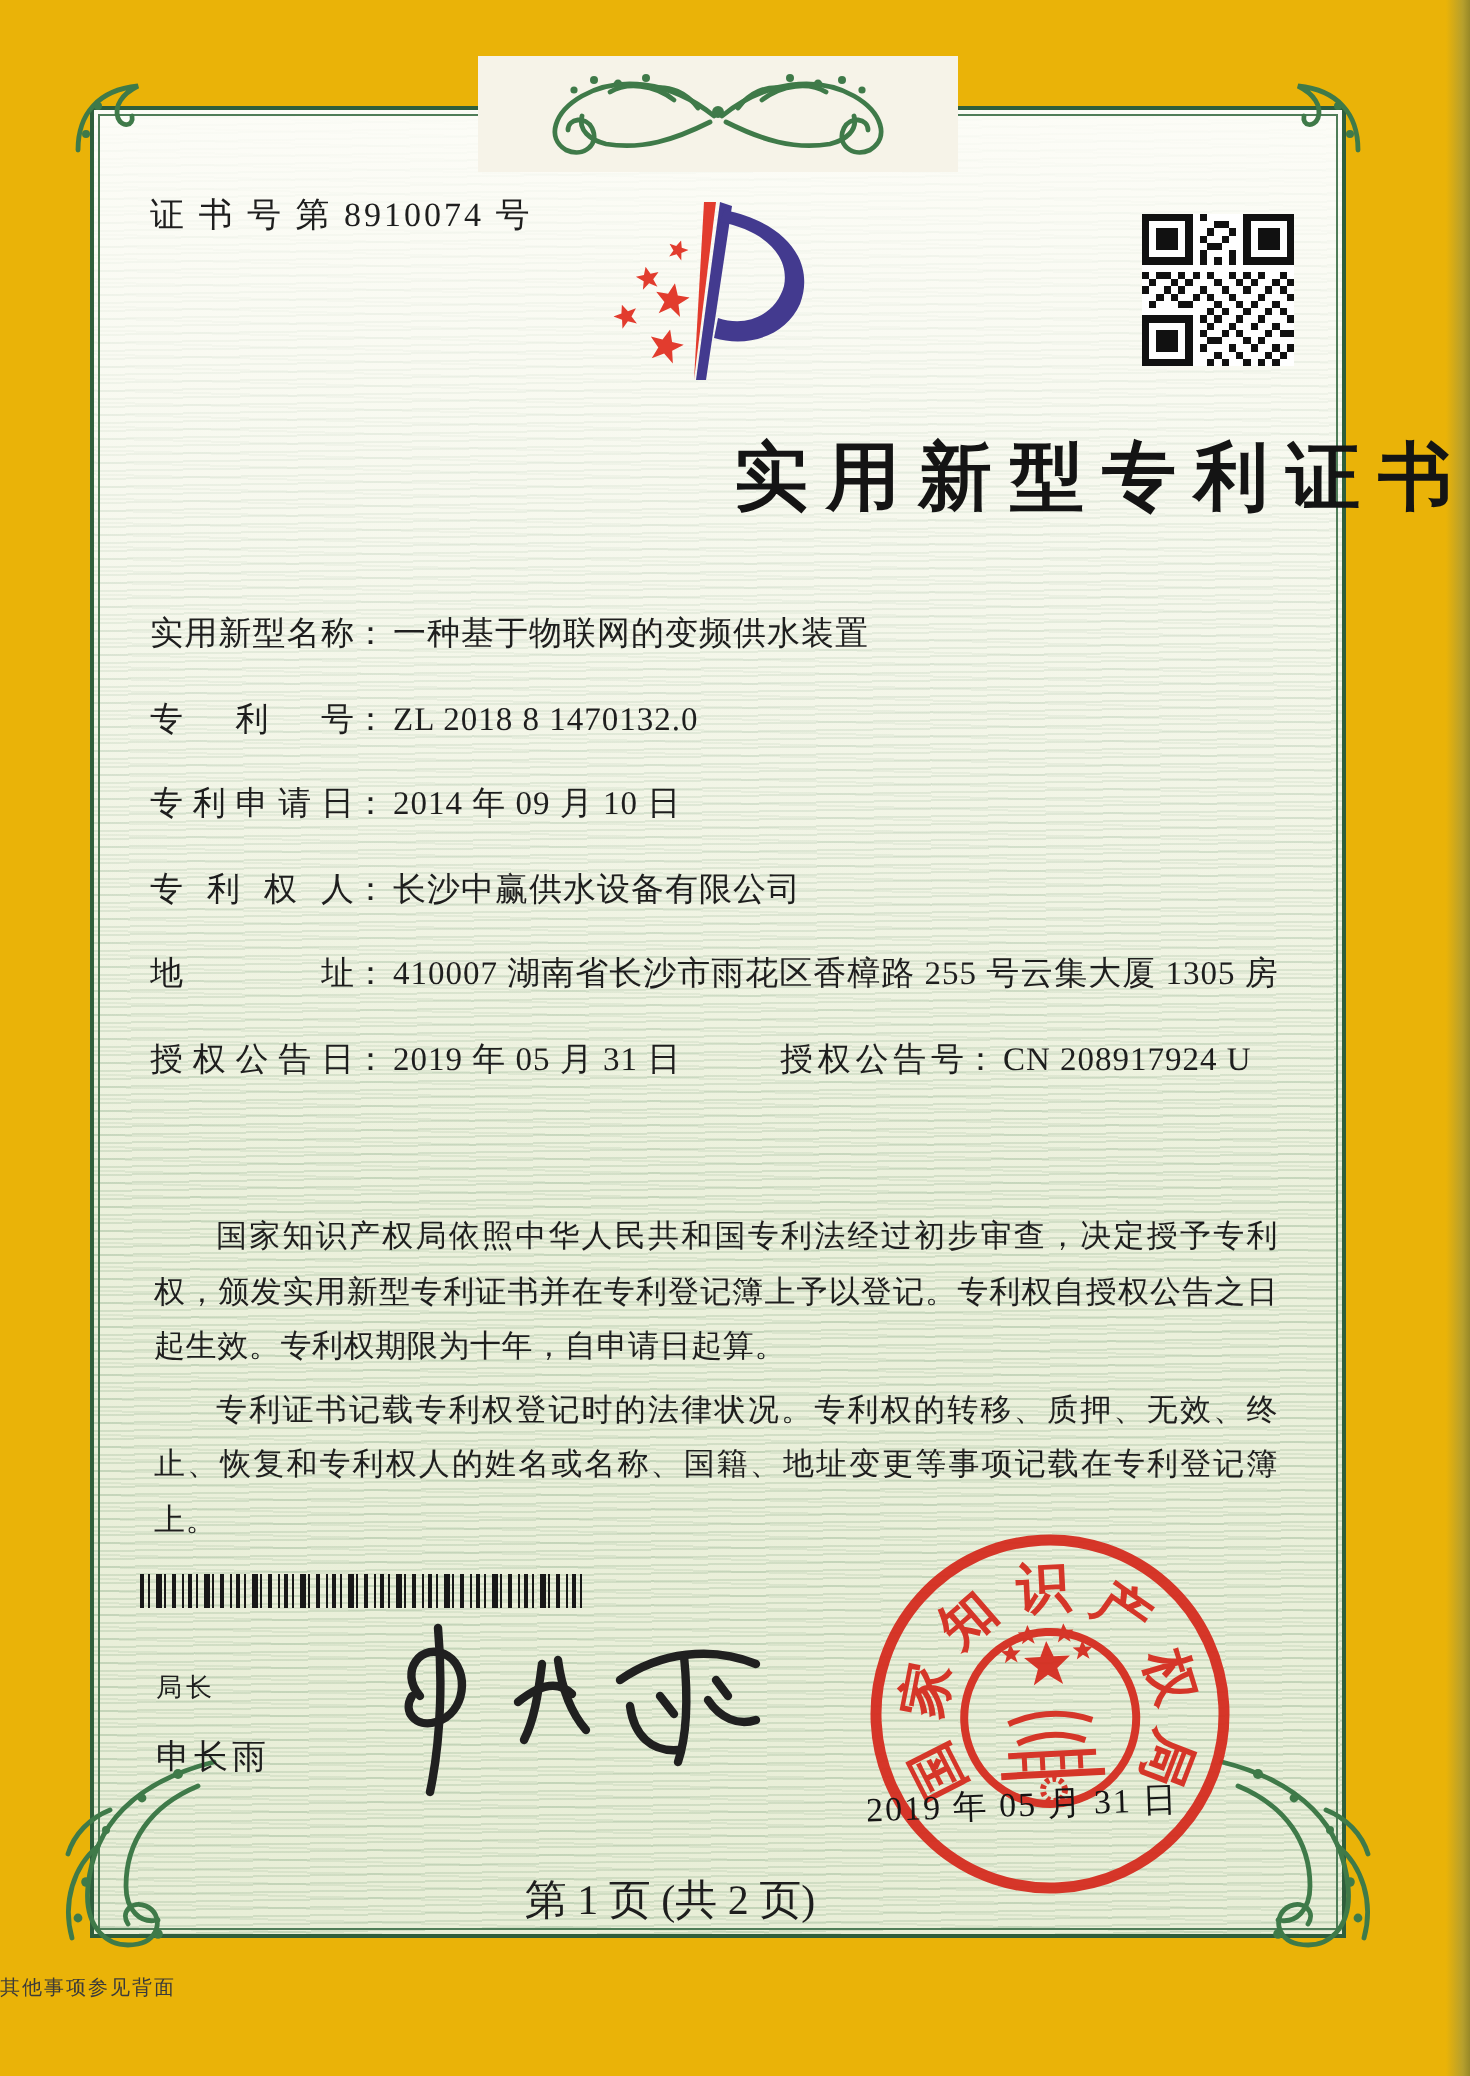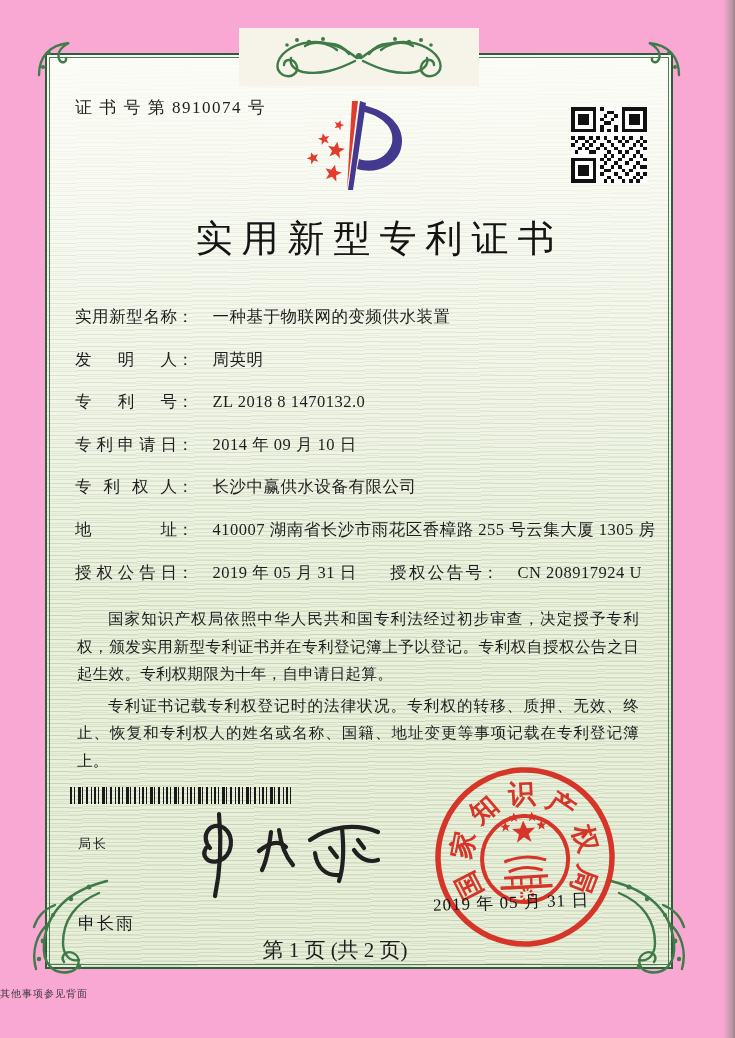--- a/index.html
+++ b/index.html
@@ -1,18 +1,18 @@
 <!DOCTYPE html>
 <html><head>
 <meta charset="utf-8">
 <style>
   html,body{margin:0;padding:0;background:#d9d6c8;}
   .page{
     position:relative; width:735px; height:1038px; margin:0 auto;
-    background:#f9a8d4; overflow:hidden;
+    background:#eab308; overflow:hidden;
     font-family:"Liberation Serif","DejaVu Serif",serif; color:#1e1e1e;
   }
   .page::after{
     content:""; position:absolute; top:0; right:0; width:12px; height:100%;
     background:linear-gradient(90deg, rgba(110,135,105,0), rgba(104,130,100,.40) 70%, rgba(70,95,70,.5));
     pointer-events:none;
   }
   
   .frame{
     position:absolute; left:45px; top:53px; width:624px; height:912px;
@@ -32,45 +32,45 @@
   .f-bl{left:-28px; bottom:-20px; width:96px; height:116px;}
   .f-br{right:-28px; bottom:-20px; width:96px; height:116px; transform:scaleX(-1);}
   .f-tl{left:-14px; top:-18px; width:42px; height:42px;}
   .f-tr{right:-14px; top:-18px; width:42px; height:42px; transform:scaleX(-1);}
   .orn{stroke:#3f7a49; fill:none; stroke-width:2.4; stroke-linecap:round;}
   .orn-dot{fill:#3f7a49; stroke:none;}
   
   .cert-no{position:absolute; left:75px; top:96px; font-size:17px; letter-spacing:1.5px;}
   .logo{position:absolute; left:295px; top:97px; width:116px; height:100px;}
   .qr{position:absolute; left:571px; top:107px; width:76px; height:76px;}
-  .title{position:absolute; left:0; right:0; top:214px; text-align:center;
-         font-size:37px; font-weight:normal; letter-spacing:9px; color:#141414;padding-left:24px;}
+  .title{position:absolute; left:0; right:0; top:214px; text-align:right;
+         font-size:37px; font-weight:bold; letter-spacing:9px; color:#141414;padding-left:24px;}
   
   .fields{position:absolute; left:75px; top:306px; width:575px;}
   .frow{position:relative; height:42.6px; font-size:16.5px; white-space:nowrap;}
   .flabel{display:inline-block; width:102px; text-align:justify; text-align-last:justify; vertical-align:top;}
   .colon{display:inline-block;}
-  .fvalue{margin-left:19px; letter-spacing:.5px;}
+  .fvalue{margin-left:3px; letter-spacing:.5px;}
   .grant{position:absolute; left:315px; top:0; white-space:nowrap;}
   .grant .flabel{width:92px;}
   
   .paras{position:absolute; left:73px; top:601px; width:570px;}
   .paras p{margin:4px; font-size:15.5px; line-height:27.5px; text-indent:2em;
            text-align:justify; letter-spacing:.3px;}
   
   .barcode{position:absolute; left:70px; top:787px; width:223px; height:17px;
     background:repeating-linear-gradient(90deg,
       #181818 0 2px, transparent 2px 4px,
       #181818 4px 5px, transparent 5px 8px,
       #181818 8px 11px, transparent 11px 12px,
       #181818 12px 13px, transparent 13px 16px,
       #181818 16px 18px, transparent 18px 21px,
       #181818 21px 22px, transparent 22px 24px);}
   .signer-title{position:absolute; left:78px; top:835px; font-size:13px; letter-spacing:2px;}
-  .signer-name{position:absolute; left:78px; top:912px; font-size:17px; letter-spacing:2px;}
+  .signer-name{position:absolute; left:78px; top:867px; font-size:17px; letter-spacing:2px;}
   .signature{position:absolute; left:182px; top:808px; width:215px; height:95px;}
   .sig{stroke:#202020; fill:none; stroke-width:4.2; stroke-linecap:round; stroke-linejoin:round;}
   .seal{position:absolute; left:430px; top:762px; width:190px; height:190px; opacity:.93;}
   .seal-red{stroke:#d5291c; fill:none;}
   .seal-char{fill:#d5291c; font-size:27px; font-weight:bold; font-family:"Liberation Serif",serif;}
   .seal-date{position:absolute; left:433px; top:891px; font-size:17px; letter-spacing:1px;
              color:#151515; transform:rotate(-2deg); z-index:5;}
   .page-footer{position:absolute; left:0; right:65px; top:936px; text-align:center; font-size:21px;}
   .back-note{position:absolute; left:0; right:80px; top:987px; text-align:left;
              font-size:10px; color:#3a3a3a; letter-spacing:1px;}
@@ -216,23 +216,20 @@
     </svg>
   </div>
 
   <div class="title">实用新型专利证书</div>
 
   <div class="fields">
     <div class="frow">
       <span class="flabel">实用新型名称</span><span class="colon">：</span><span class="fvalue">一种基于物联网的变频供水装置</span>
     </div>
     <div class="frow">
-      <span class="flabel">发明人</span><span class="colon">：</span><span class="fvalue">周英明</span>
-    </div>
-    <div class="frow">
       <span class="flabel">专利号</span><span class="colon">：</span><span class="fvalue">ZL 2018 8 1470132.0</span>
     </div>
     <div class="frow">
       <span class="flabel">专利申请日</span><span class="colon">：</span><span class="fvalue">2014 年 09 月 10 日</span>
     </div>
     <div class="frow">
       <span class="flabel">专利权人</span><span class="colon">：</span><span class="fvalue">长沙中赢供水设备有限公司</span>
     </div>
     <div class="frow">
       <span class="flabel">地址</span><span class="colon">：</span><span class="fvalue">410007 湖南省长沙市雨花区香樟路 255 号云集大厦 1305 房</span>

